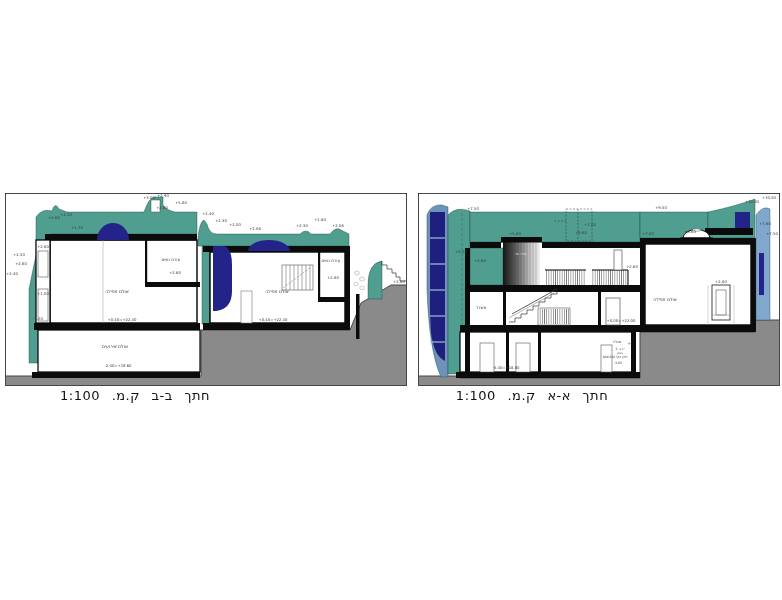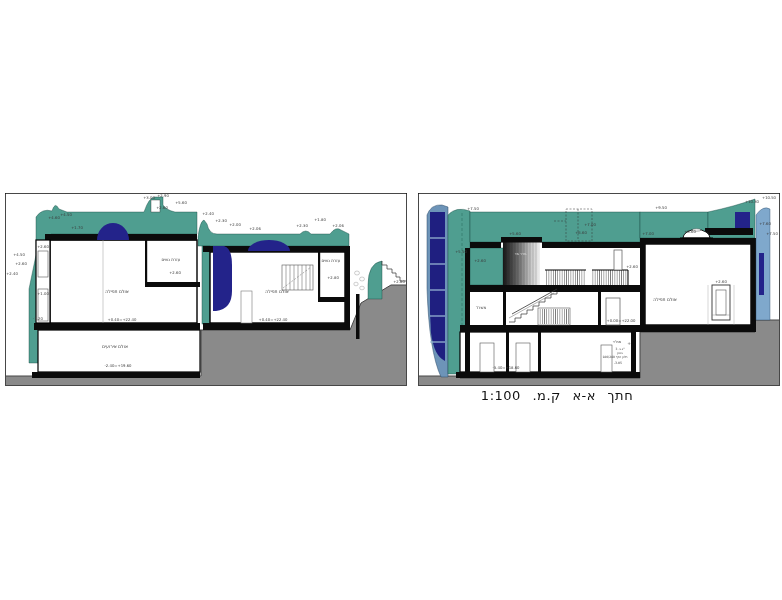--- a/index.html
+++ b/index.html
@@ -126,20 +126,21 @@
           <text x="112" y="100" font-size="4.5" text-anchor="middle" fill="#3c3c3c">אולם תפילה</text>
           <text x="117" y="128" font-size="3.8" text-anchor="middle" fill="#3c3c3c">+0.40=+22.40</text>
           <text x="272" y="100" font-size="4.5" text-anchor="middle" fill="#3c3c3c">אולם תפילה</text>
           <text x="268" y="128" font-size="3.8" text-anchor="middle" fill="#3c3c3c">+0.40=+22.40</text>
           <text x="110" y="155" font-size="4.5" text-anchor="middle" fill="#3c3c3c">אולם אירועים</text>
           <text x="113" y="174" font-size="3.8" text-anchor="middle" fill="#3c3c3c">-2.40=+19.60</text>
           <text x="394" y="90" font-size="3.8" text-anchor="middle" fill="#3c3c3c">+2.80</text>
         </g>
     </svg>
   </figure>
+  <figcaption class="caption" style="left:52px;top:388px;width:166px;">חתך  ב-ב  ק.מ.  1:100</figcaption>
 
   <figure class="panel" style="left:418px;top:193px;width:362px;height:193px;">
     <svg width="362" height="193" viewBox="0 0 362 193">
       <defs>
         <pattern id="bal2" width="2.2" height="10" patternUnits="userSpaceOnUse">
           <path d="M1.1,0V10" stroke="#444" stroke-width="0.6"></path>
         </pattern>
         <linearGradient id="cyl" x1="0" y1="0" x2="1" y2="0">
           <stop offset="0" stop-color="#161616"></stop>
             <stop offset="0.4" stop-color="#6a6a6a"></stop>
@@ -292,15 +293,15 @@
           <text x="103" y="62" font-size="3.4" text-anchor="middle" fill="#e2e2e2">חדר מד.</text>
           <text x="199" y="150" font-size="3.6" text-anchor="middle" fill="#3c3c3c">ממ"ד</text>
           <text x="211" y="152" font-size="4.4" text-anchor="middle" fill="#3c3c3c">+</text>
           <text x="202" y="157" font-size="3" text-anchor="middle" fill="#3c3c3c">ג.ב. 3"</text>
           <text x="202" y="161" font-size="3" text-anchor="middle" fill="#3c3c3c">בטון</text>
           <text x="197" y="165" font-size="3" text-anchor="middle" fill="#3c3c3c">180/240 חלון הדף</text>
           <text x="200" y="171" font-size="3.2" text-anchor="middle" fill="#3c3c3c">-3.05</text>
         </g>
     </svg>
   </figure>
-  <figcaption class="caption" style="left:476px;top:388px;width:162px;">חתך  א-א  ק.מ.  1:100</figcaption>
+  <figcaption class="caption" style="left:451px;top:388px;width:162px;">חתך  א-א  ק.מ.  1:100</figcaption>
 
 </div>
 
 </body></html>

